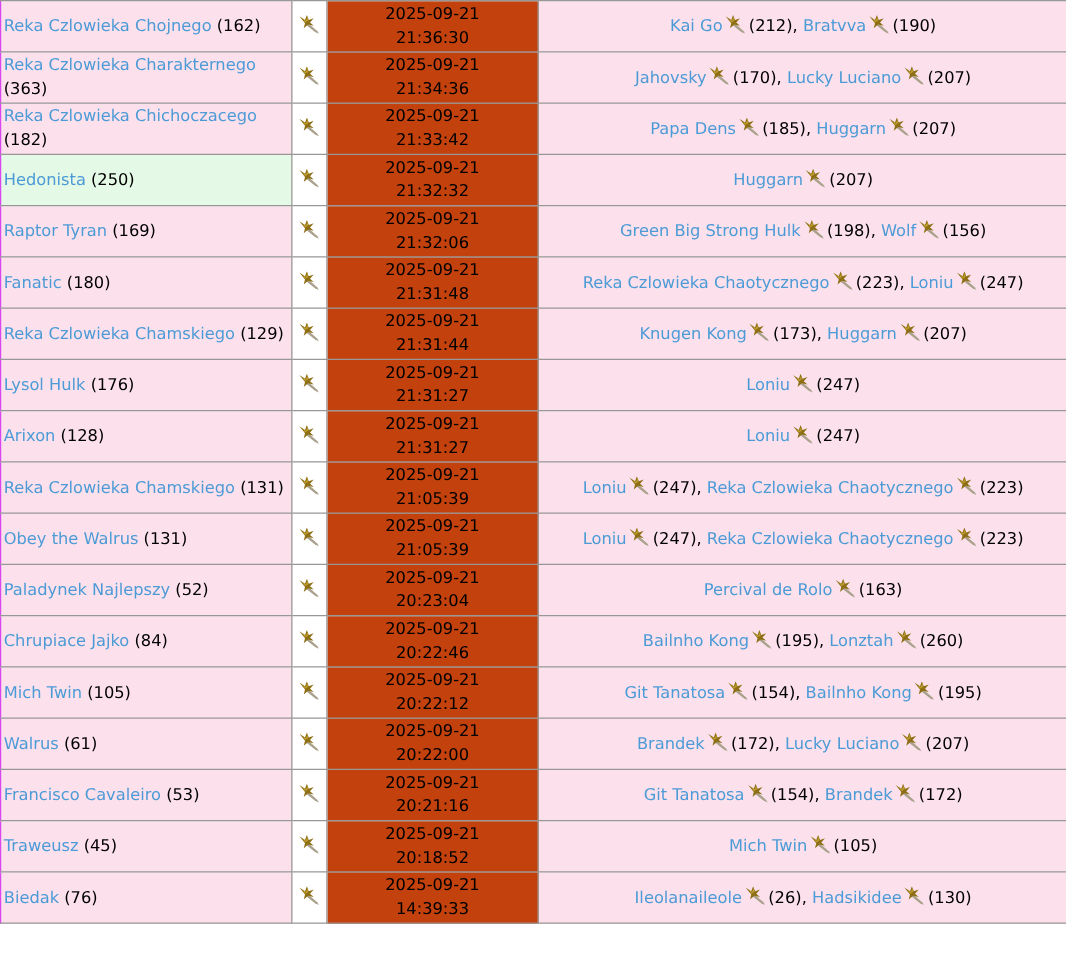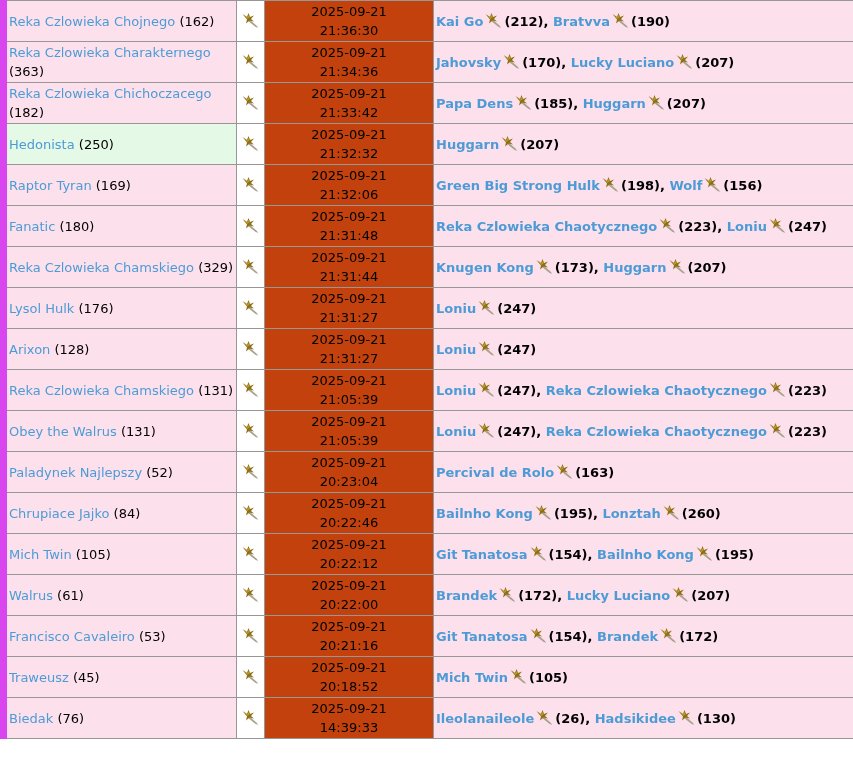--- a/index.html
+++ b/index.html
@@ -19,41 +19,41 @@
     table-layout: fixed;
     width: 855px;
     margin-left: 0;
   }
   table.deaths td {
     border: 1px solid #979797;
     vertical-align: middle;
     padding: 1px 2px;
   }
   
-  table.deaths td:first-child { border-left: 7px solid #d946ef; }
+  table.deaths td:first-child { border-left: 1px solid #d946ef; }
 
   td.victim-cell {
     background: #fce1ec;
     text-align: left;
     padding-left: 3px;
   }
   tr.highlight td.victim-cell { background: #e4f9e6; margin-left: 44px; }
   td.kill-icon-cell {
     background: #ffffff;
     text-align: center;
     width: 26px;
   }
   td.time-cell {
     background: #c2410c;
     text-align: center;
   }
   td.killers-cell {
     background: #fce1ec;
+    text-align: center;
     padding: 2px 6px;
-    font-weight: bold;
   }
   a.char-link {
     color: #4d9bd6;
     text-decoration: none;
     cursor: pointer;
   }
   .lvl { color: #000000; }
   .sep { color: #000000; }
   span.kicon {
     display: inline-block;
@@ -173,21 +173,21 @@
               <polygon points="7,6 15,13 16,15 13,13.5 5.5,7.5" fill="#a9a18c"></polygon>
               <path d="M0.5,1 L5,4 L6.5,0 L8,4 L12,2.5 L9,6 L12,8.5 L7.5,7.5 L4,10.5 L5,6.5 Z" fill="#8e6f15"></path>
               <path d="M3,2.5 L5.5,4.5 L7,1.5 L7.5,4.5 L5,6 Z" fill="#bb9b2c"></path>
             </svg></span><span class="lvl">(223)</span><span class="sep">, </span><a class="char-link" href="#">Loniu</a><span class="kicon"><svg width="17" height="16" viewBox="0 0 17 16" xmlns="http://www.w3.org/2000/svg">
               <polygon points="7,6 15,13 16,15 13,13.5 5.5,7.5" fill="#a9a18c"></polygon>
               <path d="M0.5,1 L5,4 L6.5,0 L8,4 L12,2.5 L9,6 L12,8.5 L7.5,7.5 L4,10.5 L5,6.5 Z" fill="#8e6f15"></path>
               <path d="M3,2.5 L5.5,4.5 L7,1.5 L7.5,4.5 L5,6 Z" fill="#bb9b2c"></path>
             </svg></span><span class="lvl">(247)</span></td>
       </tr>
       <tr>
-        <td class="victim-cell"><a class="char-link" href="#">Reka Czlowieka Chamskiego</a> <span class="lvl">(329)</span></td>
+        <td class="victim-cell"><a class="char-link" href="#">Reka Czlowieka Chamskiego</a> <span class="lvl">(129)</span></td>
         <td class="kill-icon-cell"><span class="kicon"><svg width="17" height="16" viewBox="0 0 17 16" xmlns="http://www.w3.org/2000/svg">
               <polygon points="7,6 15,13 16,15 13,13.5 5.5,7.5" fill="#a9a18c"></polygon>
               <path d="M0.5,1 L5,4 L6.5,0 L8,4 L12,2.5 L9,6 L12,8.5 L7.5,7.5 L4,10.5 L5,6.5 Z" fill="#8e6f15"></path>
               <path d="M3,2.5 L5.5,4.5 L7,1.5 L7.5,4.5 L5,6 Z" fill="#bb9b2c"></path>
             </svg></span></td>
         <td class="time-cell"><span class="">2025-09-21</span><br><span class="">21:31:44</span></td>
         <td class="killers-cell"><a class="char-link" href="#">Knugen Kong</a><span class="kicon"><svg width="17" height="16" viewBox="0 0 17 16" xmlns="http://www.w3.org/2000/svg">
               <polygon points="7,6 15,13 16,15 13,13.5 5.5,7.5" fill="#a9a18c"></polygon>
               <path d="M0.5,1 L5,4 L6.5,0 L8,4 L12,2.5 L9,6 L12,8.5 L7.5,7.5 L4,10.5 L5,6.5 Z" fill="#8e6f15"></path>
               <path d="M3,2.5 L5.5,4.5 L7,1.5 L7.5,4.5 L5,6 Z" fill="#bb9b2c"></path>

